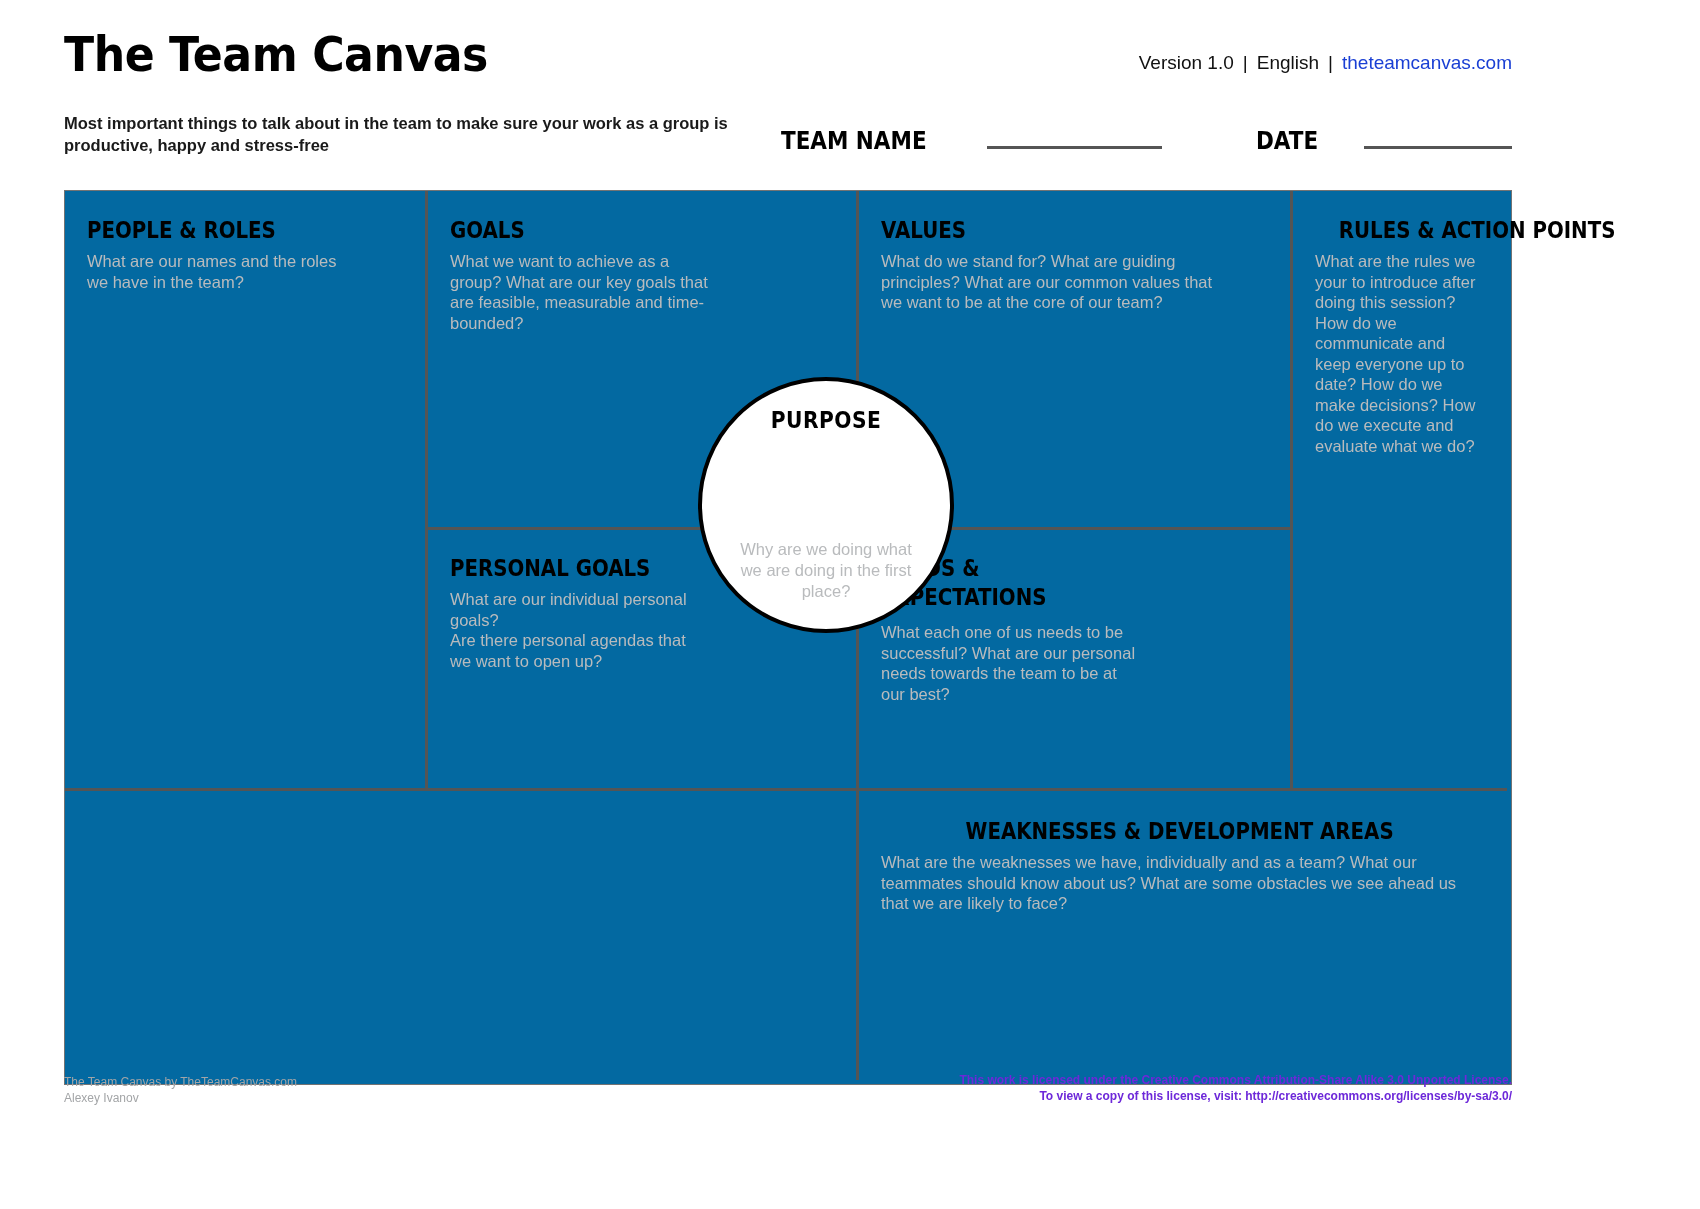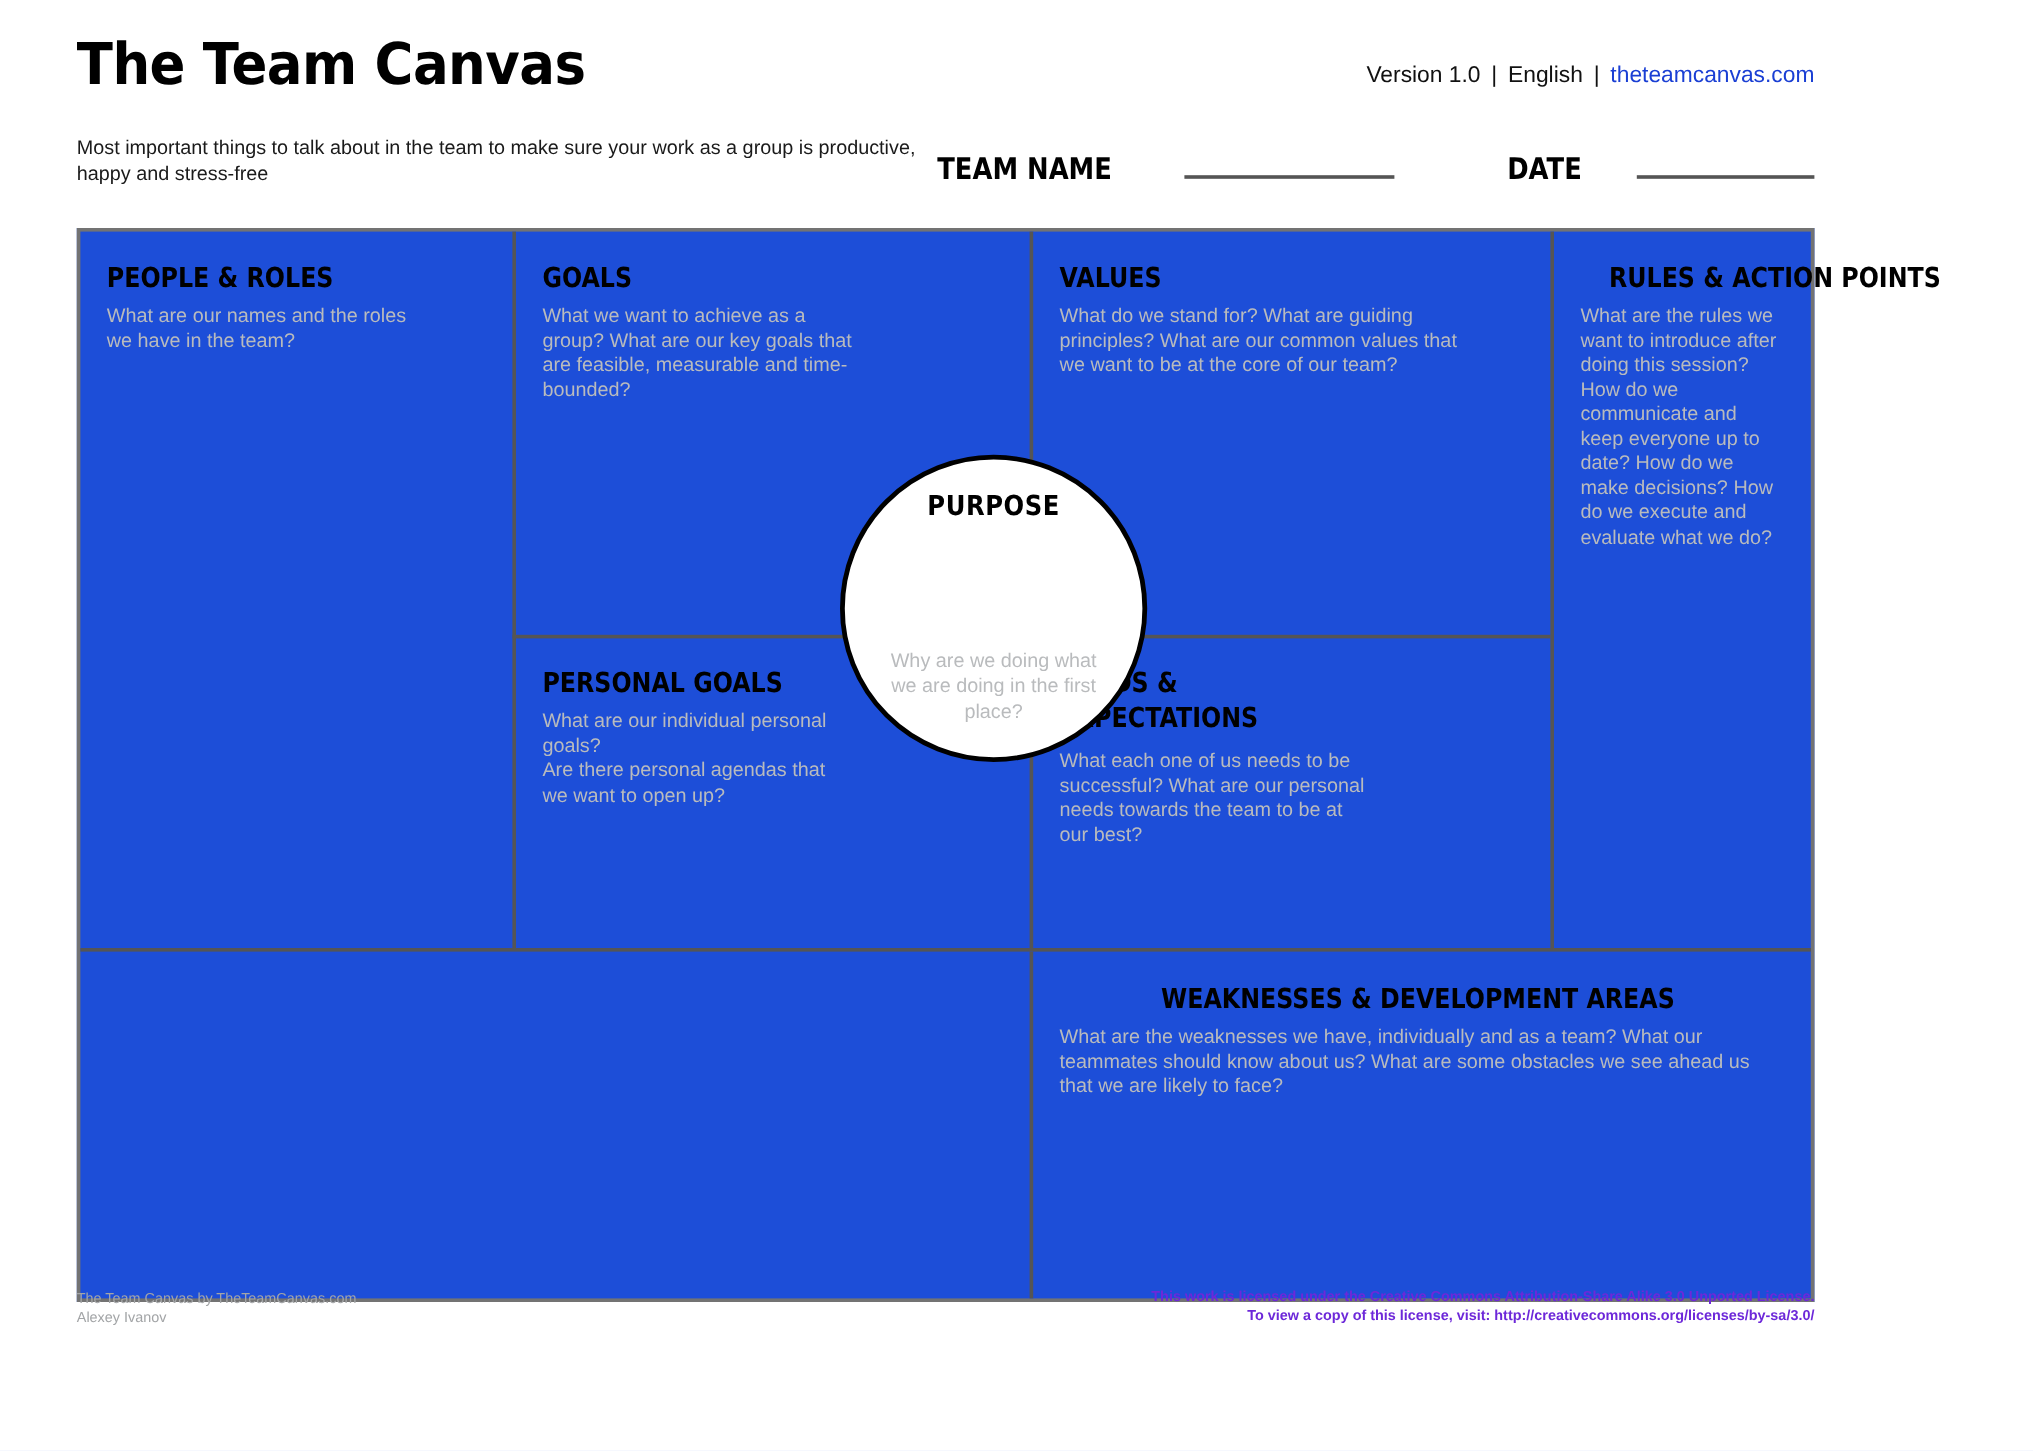--- a/index.html
+++ b/index.html
@@ -36,21 +36,21 @@
     white-space: nowrap;
   }
   .subtitle {
     position: absolute;
     left: 64px;
     top: 112px;
     width: 700px;
     font-size: 16.5px;
     line-height: 22px;
     color: #1a1a1a;
-    font-weight: 400;
+    font-weight: 700;
   }
   .meta-line {
     position: absolute;
     right: 188px;
     top: 52px;
     font-size: 19px;
     color: #111111;
     white-space: nowrap;
   }
   .meta-sep {
@@ -89,22 +89,22 @@
   .gap-between { display: inline-block; width: 30px; }
 
   
   .canvas {
     position: absolute;
     left: 64px;
     top: 190px;
     width: 1448px;
     height: 895px;
     box-sizing: border-box;
-    border: 3px solid #737373;
-    background: #1d4ed8;
+    border: 1px solid #737373;
+    background: #0369a1;
   }
   .cell {
     position: absolute;
     box-sizing: border-box;
     background: transparent;
     padding: 0;
   }
   .vline {
     position: absolute;
     width: 3px;
@@ -249,21 +249,21 @@
   </div>
 
   <div class="cell" style="left:794px; top:339px; width:431px; height:258px; padding:24px 22px;">
     <div class="cell-title" style="margin-bottom:10px;">NEEDS &amp;
 EXPECTATIONS</div>
     <div class="cell-body" style="width:262px;">What each one of us needs to be successful?  What are our personal needs towards the team to be at our best?</div>
   </div>
 
   <div class="cell right-align" style="left:1228px; top:0; width:214px; height:597px; padding:25px 22px;">
     <div class="cell-title right" style="white-space:nowrap;">RULES &amp; ACTION POINTS</div>
-    <div class="cell-body">What are the rules we want to introduce after doing this session? How do we communicate and keep everyone up to date? How do we make decisions? How do we execute and evaluate what we do?</div>
+    <div class="cell-body">What are the rules we your to introduce after doing this session? How do we communicate and keep everyone up to date? How do we make decisions? How do we execute and evaluate what we do?</div>
   </div>
 
 
   <div class="cell right-align" style="left:794px; top:600px; width:648px; height:289px; padding:26px 22px;">
     <div class="cell-title right">WEAKNESSES &amp; DEVELOPMENT AREAS</div>
     <div class="cell-body" style="margin-left:auto;">What are the weaknesses we have, individually and as a team? What our teammates should know about us? What are some obstacles we see ahead us that we are likely to face?</div>
   </div>
 
   <div class="purpose">
     <div class="purpose-title">PURPOSE</div>

